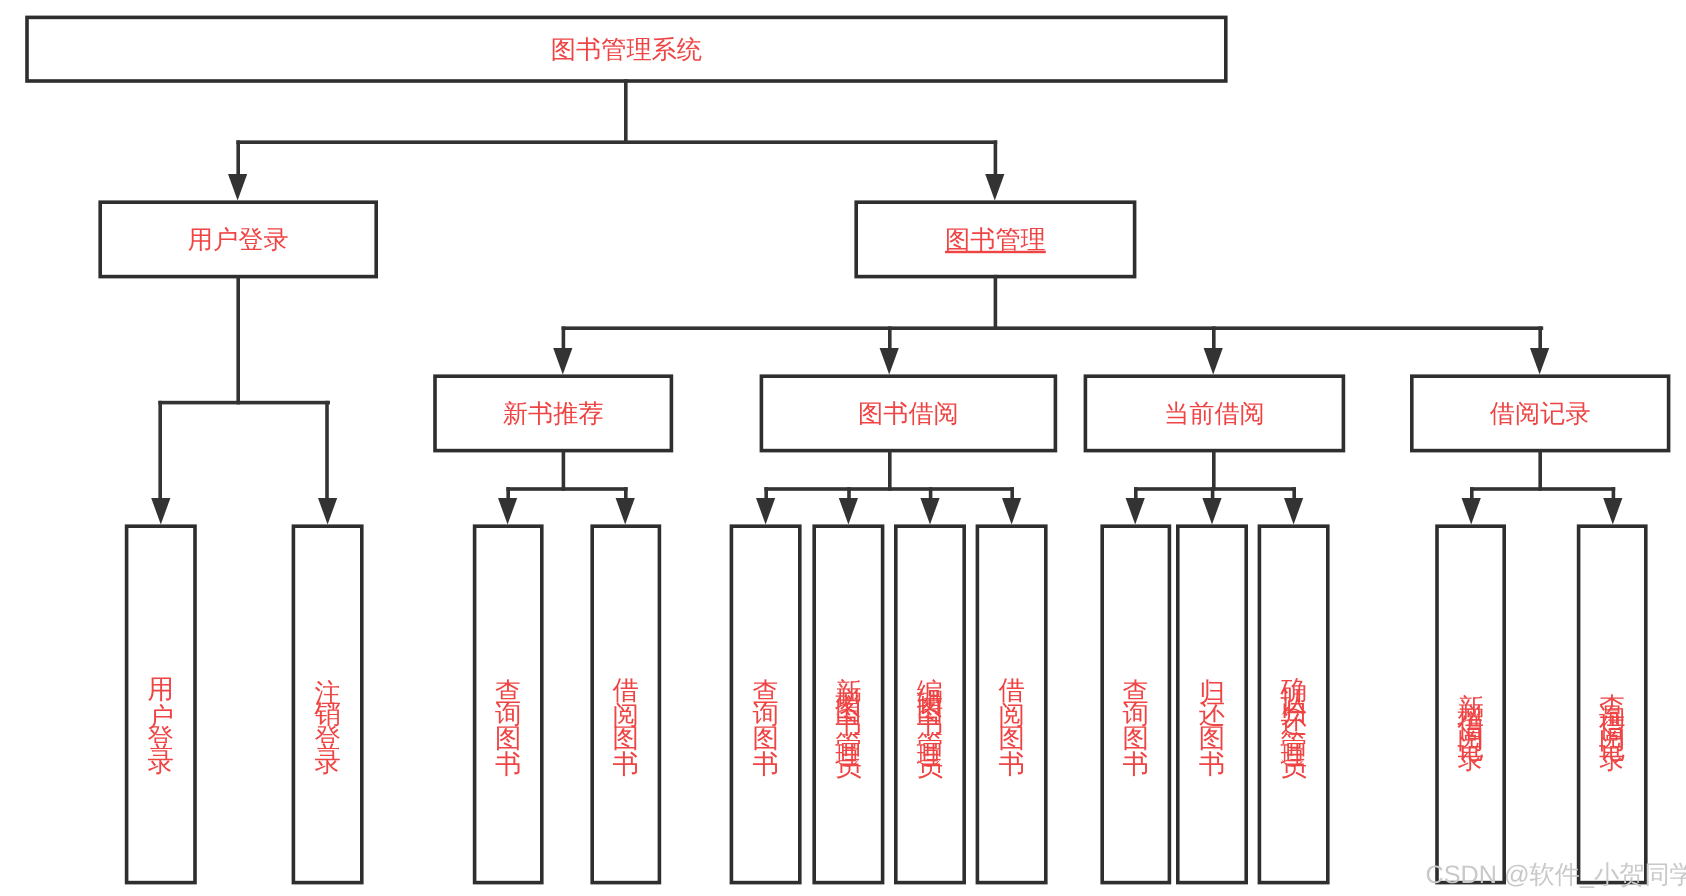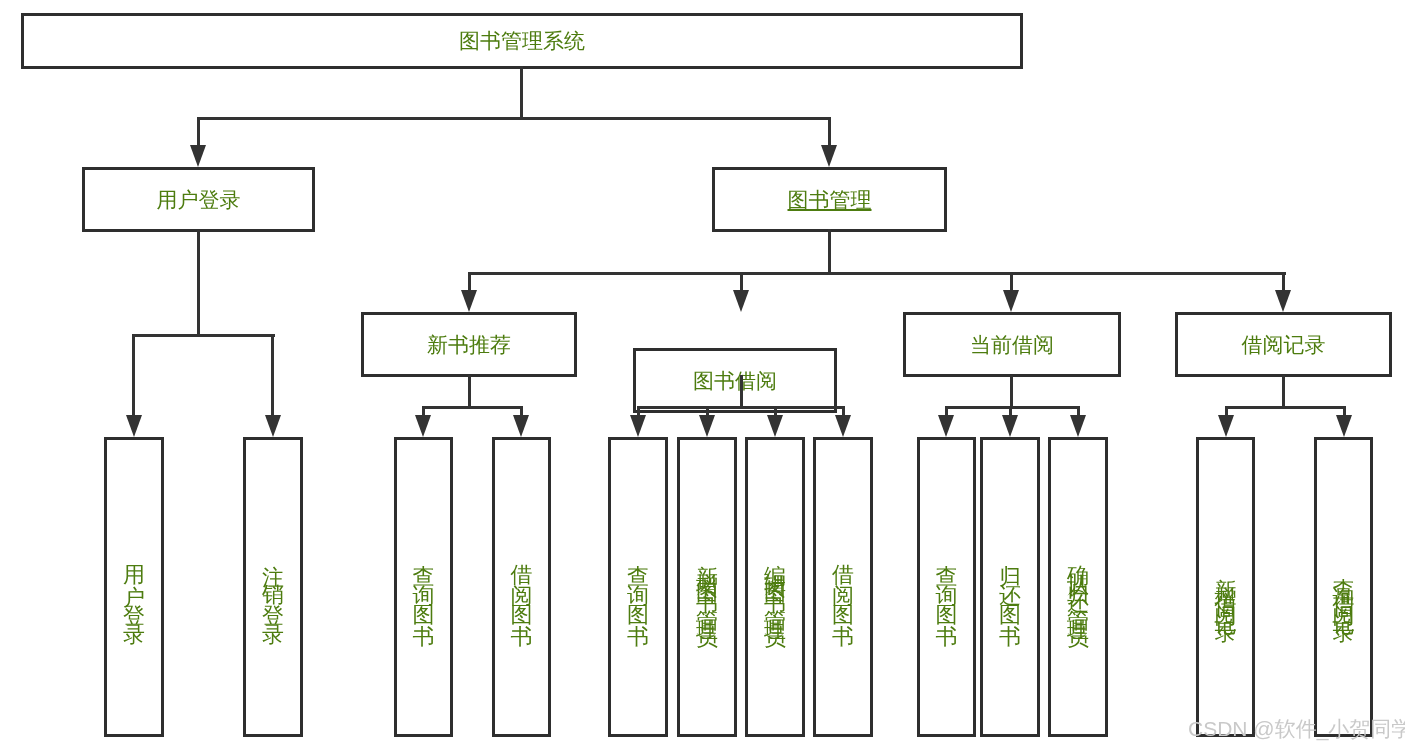--- a/index.html
+++ b/index.html
@@ -16,21 +16,21 @@
   }
 
   .box {
     position: absolute;
     border: 3px solid #2e2e2e;
     background: #ffffff;
     display: flex;
     align-items: center;
     justify-content: center;
     font-size: 21px;
-    color: #4d7c0f;
+    color: #ef4444;
     text-align: center;
   }
 
   .vbox {
     writing-mode: vertical-rl;
     text-orientation: mixed;
     letter-spacing: 9px;
     line-height: 1;
     font-size: 22px;
   }
@@ -86,22 +86,22 @@
   <div class="hline" style="left:468px; top:272px; width:818px;"></div>
   <div class="vline" style="left:468px; top:272px; height:22px;"></div>
   <div class="arrow" style="left:461px; top:290px;"></div>
   <div class="vline" style="left:740px; top:272px; height:22px;"></div>
   <div class="arrow" style="left:733px; top:290px;"></div>
   <div class="vline" style="left:1010px; top:272px; height:22px;"></div>
   <div class="arrow" style="left:1003px; top:290px;"></div>
   <div class="vline" style="left:1282px; top:272px; height:22px;"></div>
   <div class="arrow" style="left:1275px; top:290px;"></div>
 
-  <div class="box" style="left:361px; top:312px; width:216px; height:65px;">新书推荐</div>
-  <div class="box" style="left:633px; top:312px; width:204px; height:65px;margin-top:36px;">图书借阅</div>
+  <div class="box" style="left:361px; top:312px; width:200px; height:65px;">新书推荐</div>
+  <div class="box" style="left:633px; top:312px; width:248px; height:65px;">图书借阅</div>
   <div class="box" style="left:903px; top:312px; width:218px; height:65px;">当前借阅</div>
   <div class="box" style="left:1175px; top:312px; width:217px; height:65px;">借阅记录</div>
 
   <div class="vline" style="left:468px; top:375px; height:34px;"></div>
   <div class="hline" style="left:422px; top:406px; width:101px;"></div>
   <div class="vline" style="left:422px; top:406px; height:12px;"></div>
   <div class="arrow" style="left:415px; top:415px;"></div>
   <div class="vline" style="left:520px; top:406px; height:12px;"></div>
   <div class="arrow" style="left:513px; top:415px;"></div>
 

